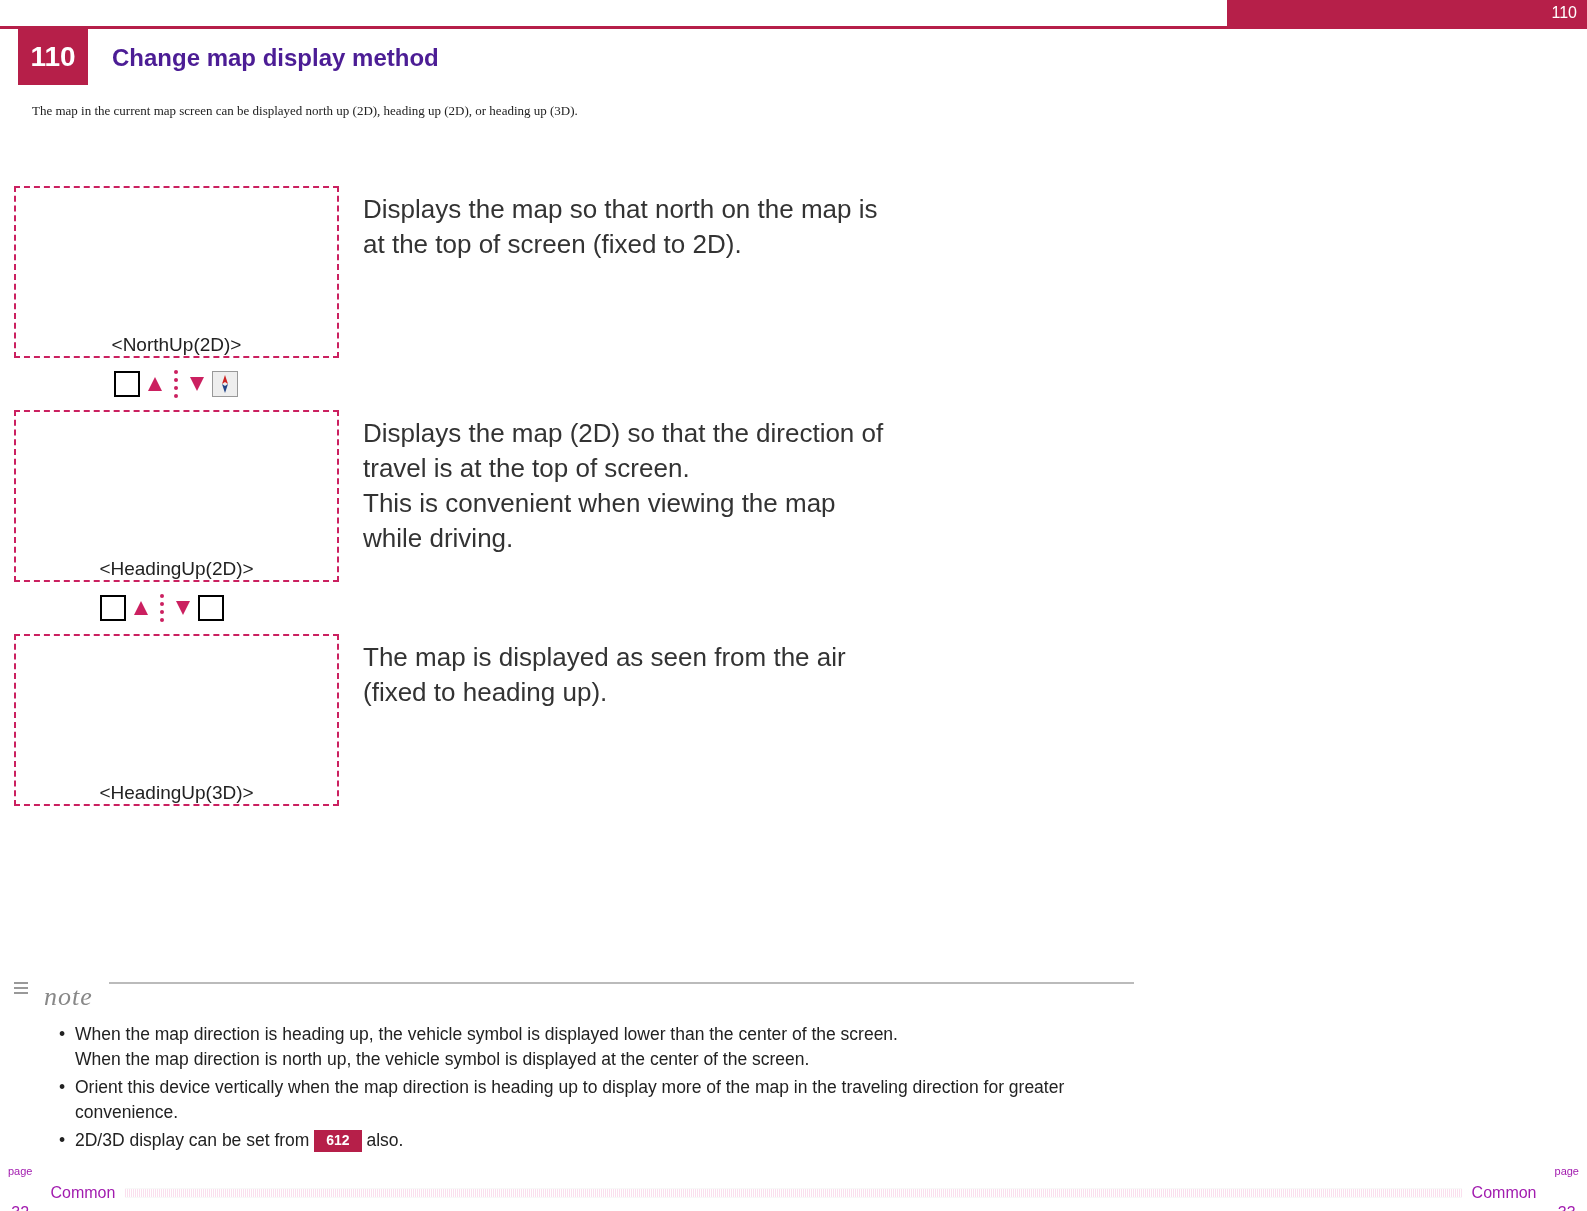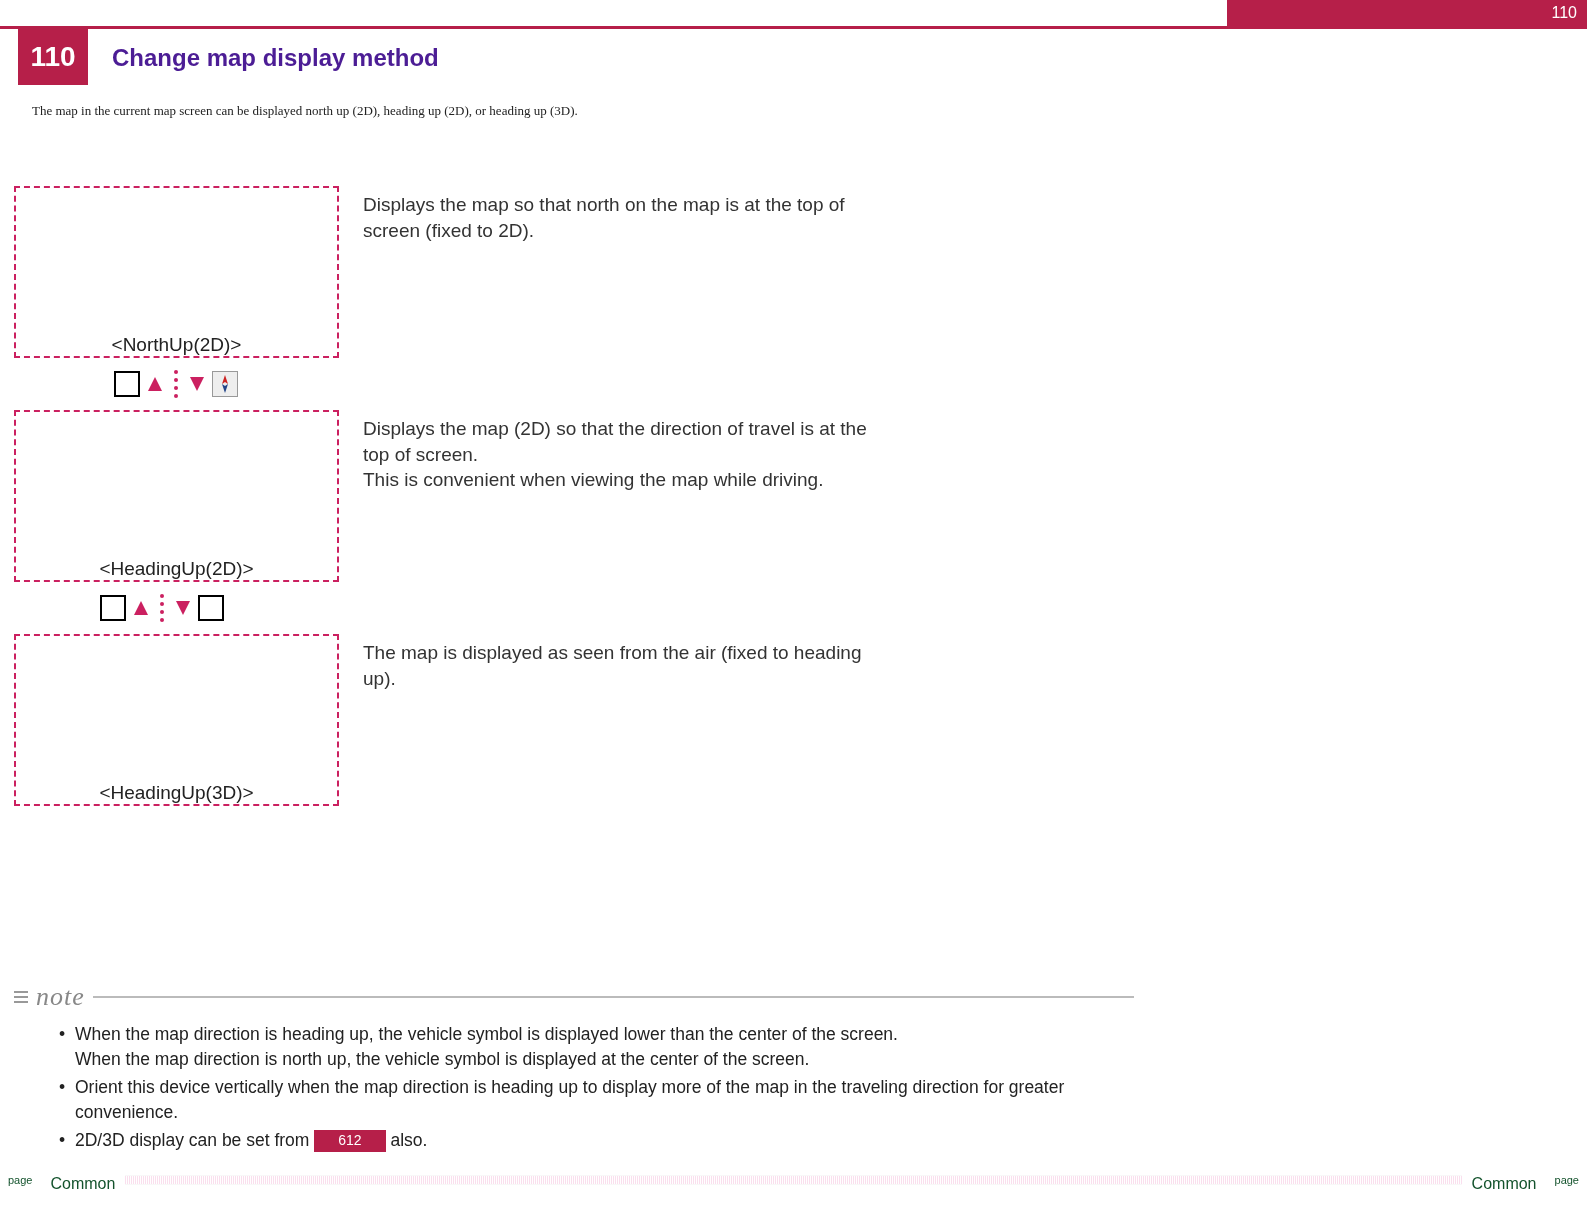--- a/index.html
+++ b/index.html
@@ -72,21 +72,21 @@
   height: 172px;
   border: 2px dashed #cb2060;
   display: flex;
   align-items: flex-end;
   justify-content: center;
   font-size: 19px;
   background: #fff;
 }
 .desc {
   width: 530px;
-  font-size: 19px;
+  font-size: 26px;
   line-height: 1.35;
   padding-top: 6px;
   color: #333;
 }
 .connector {
   height: 52px;
   display: flex;
   align-items: center;
   justify-content: flex-start;
   padding-left: 100px;
@@ -124,22 +124,22 @@
 .connector .dots span {
   width: 4px; height: 4px; border-radius: 50%; background: #cb2060;
 }
 .note-block {
   position: absolute;
   top: 982px; left: 14px;
   width: 1120px;
 }
 .note-header {
   display: flex;
-  align-items: center;
-  gap: 8px;
+  align-items: flex-start;
+  gap: 16px;
   color: #999;
 }
 .note-header .bars {
   display: flex; flex-direction: column; gap: 3px;
 }
 .note-header .bars span {
   width: 14px; height: 2px; background: #999;
 }
 .note-header .word {
   font-size: 26px;
@@ -158,31 +158,32 @@
 }
 .note-list li { list-style: none; position: relative; margin-bottom: 4px; margin-left: 27px; }
 .note-list li::before {
   content: "•"; position: absolute; left: -16px; top: 0;
 }
 .ref-tag {
   display: inline-block;
   background: #b61f49;
   color: #fff;
   font-size: 14px;
-  font-weight: normal;
-  padding: 1px 24px;
+  font-weight: bold;
+  padding: 1px 12px;
   vertical-align: 1px;
 }
 .footer {
   position: absolute;
   left: 0; right: 0; bottom: 0;
   height: 36px;
   display: flex;
+  align-items: center;
   font-size: 16px;
-  color: #14532d;
+  color: #a21caf;
 }
 .footer .pg {
   font-size: 11px;
   line-height: 1;
   text-align: center;
   padding: 0 8px;
 }
 .footer .pg .n { font-size: 16px; margin-top: 28px; }
 .footer .common { padding: 0 10px; }
 .footer .bar {

